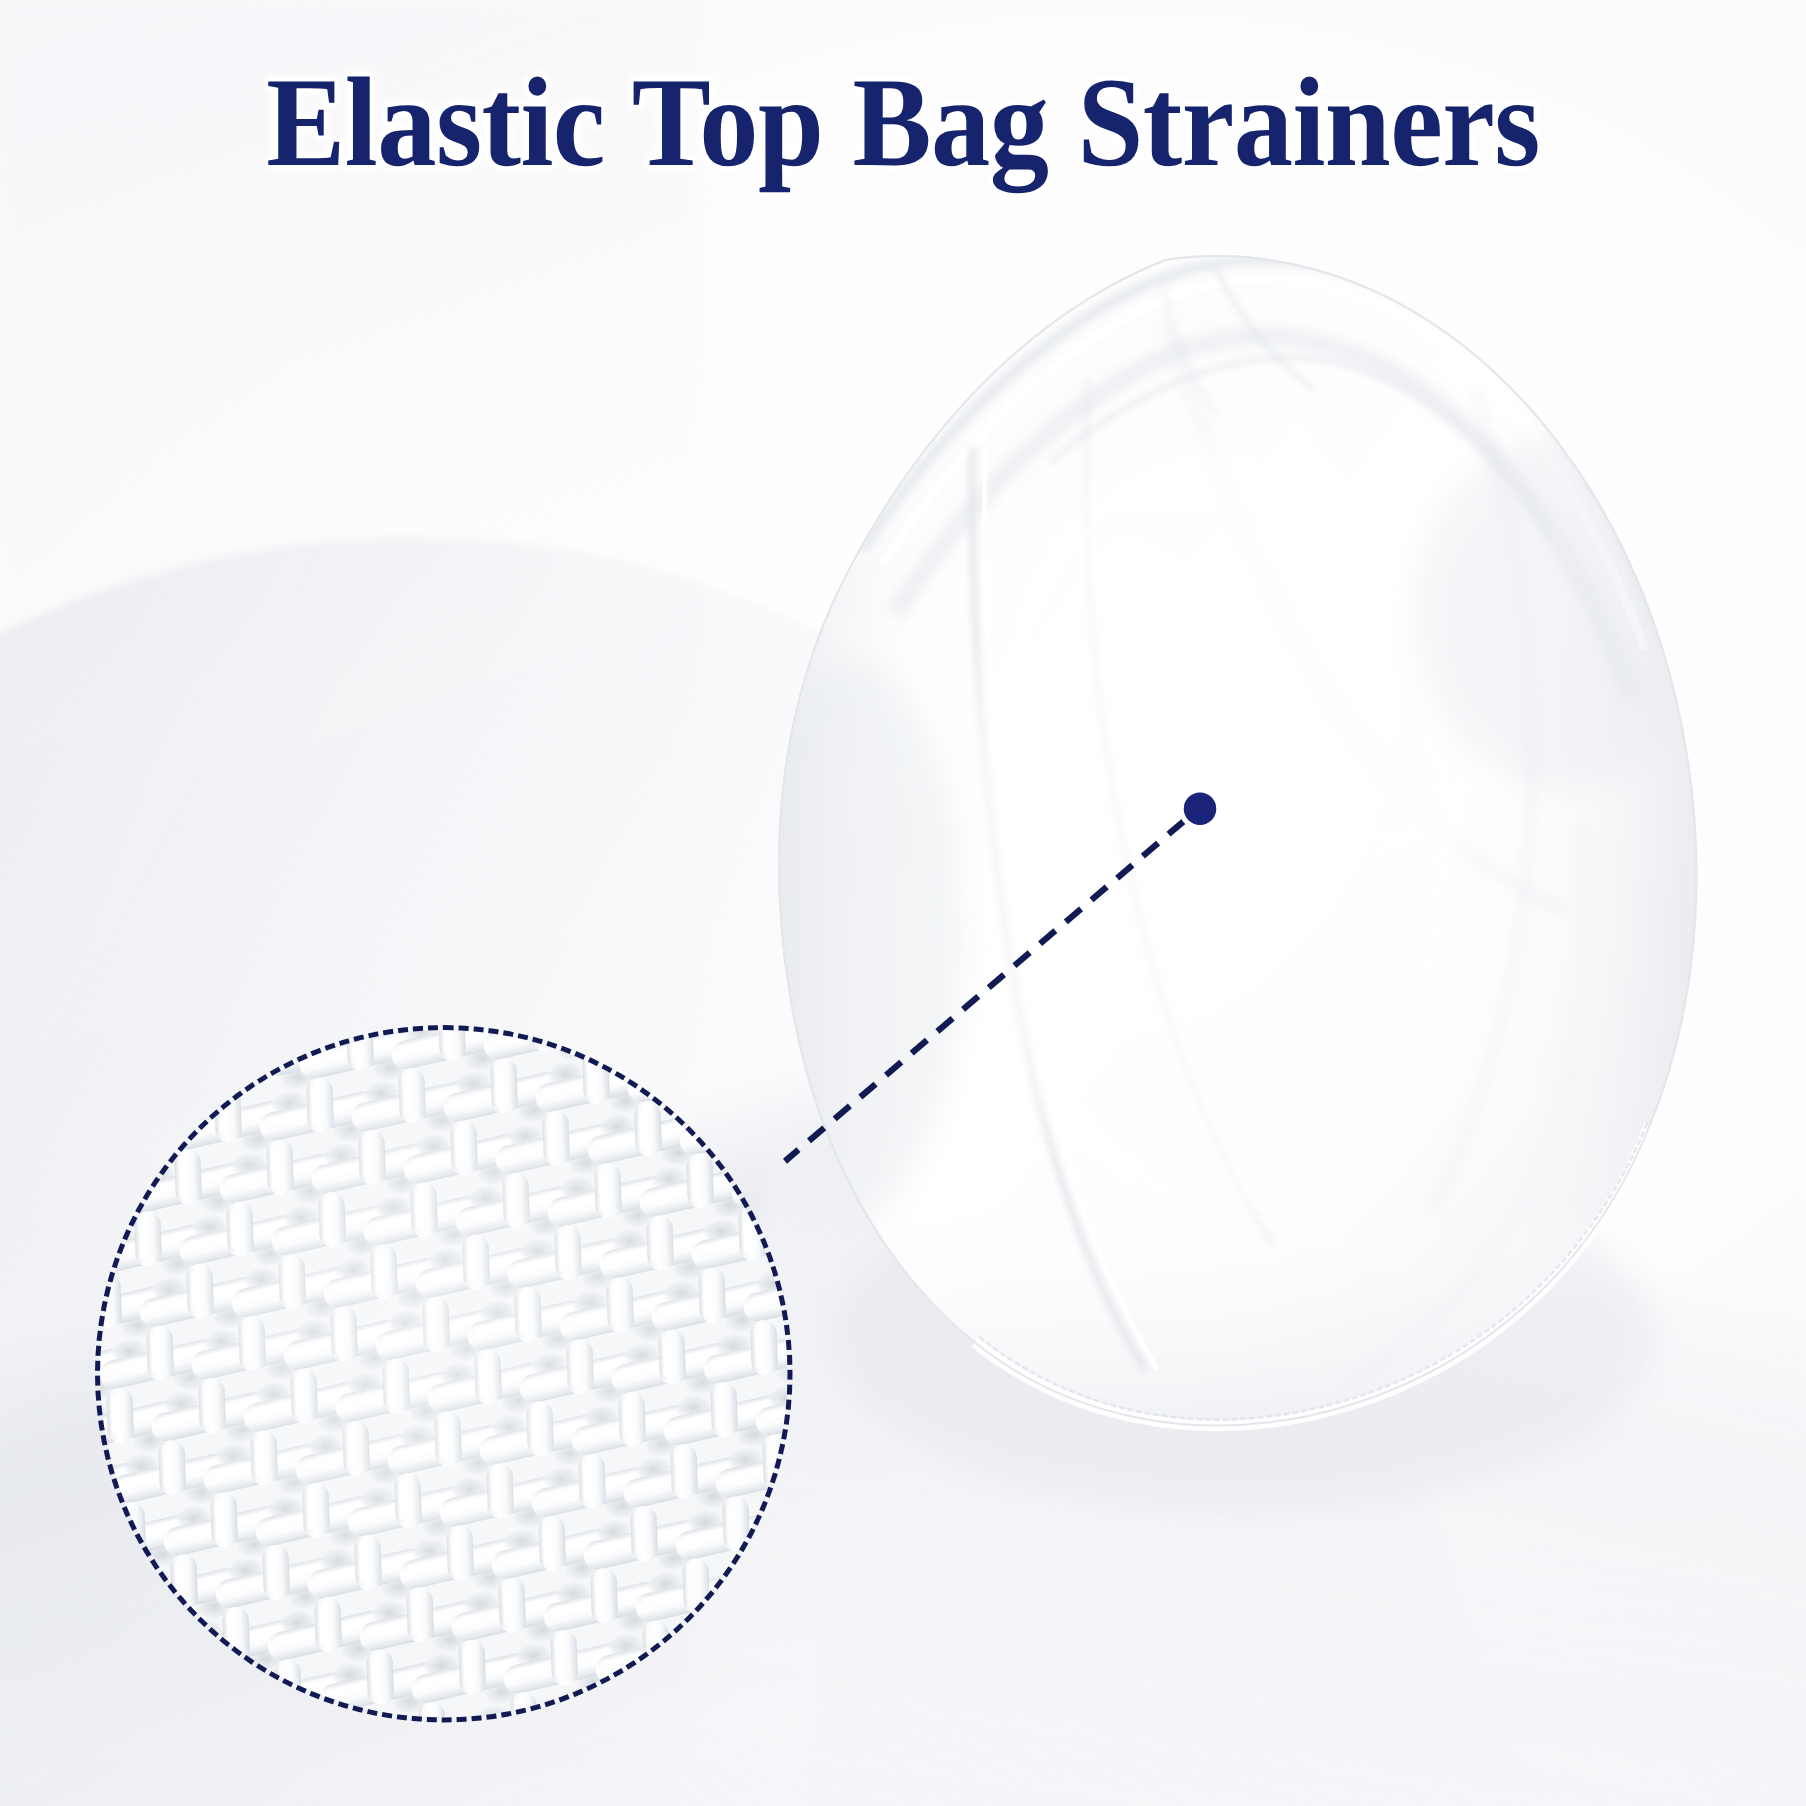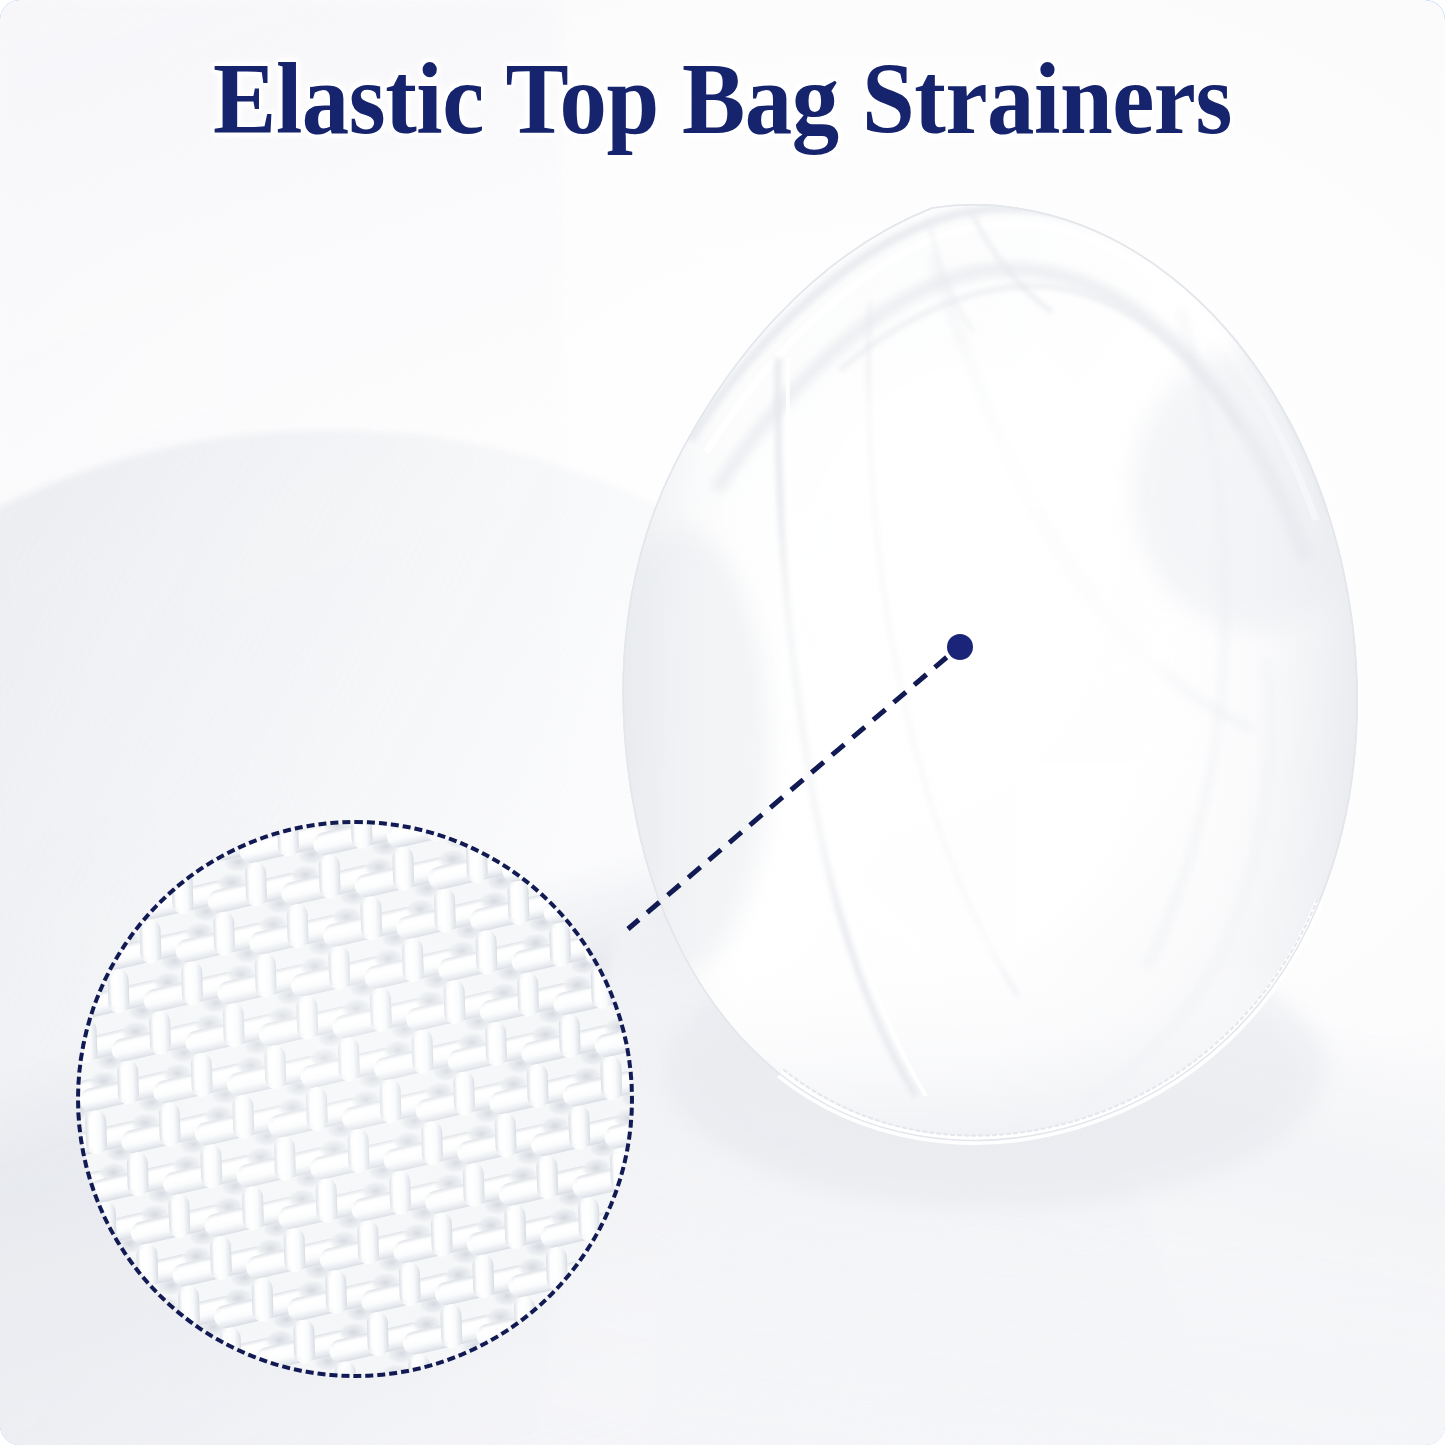--- a/index.html
+++ b/index.html
@@ -8,21 +8,20 @@
     background: #ffffff;
   }
 
   #stage {
     position: relative;
     width: 1445px;
     height: 1445px;
     overflow: hidden;
     background: #3b82f6;
     font-family: "Liberation Sans", sans-serif;
-    border-radius: 20px;
   }
 
   
   .bg-base {
     position: absolute;
     inset: 0;
     background:
       radial-gradient(ellipse 1400px 1100px at 62% 40%, #ffffff 0%, #fdfdfe 45%, #f7f7f9 100%);
   }
 

